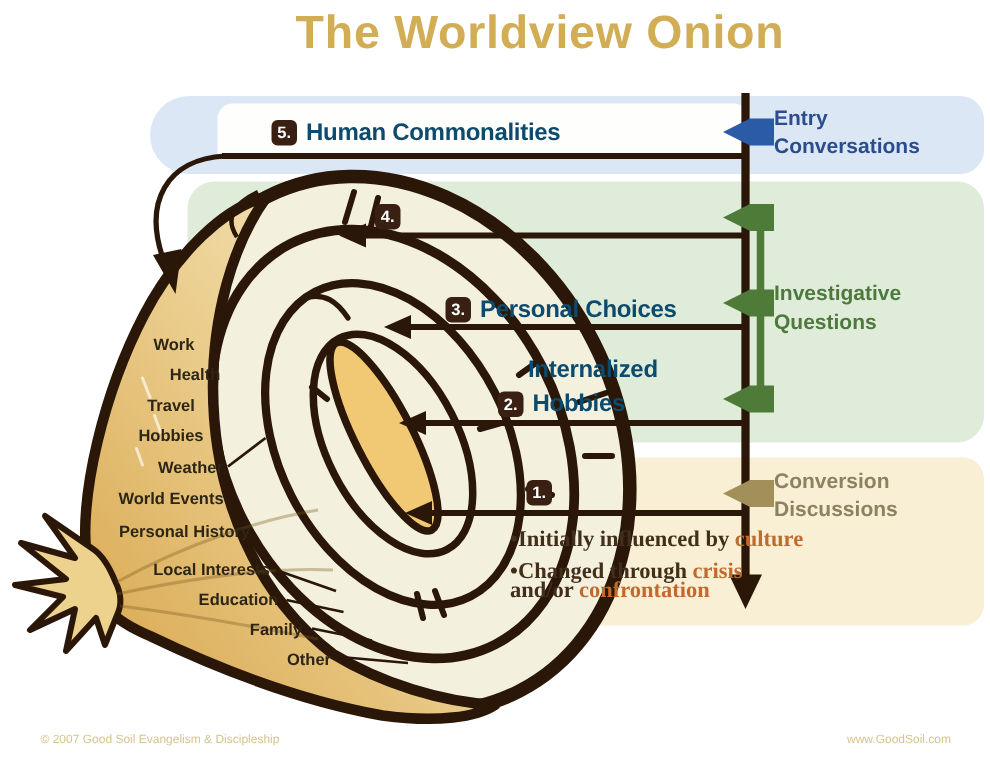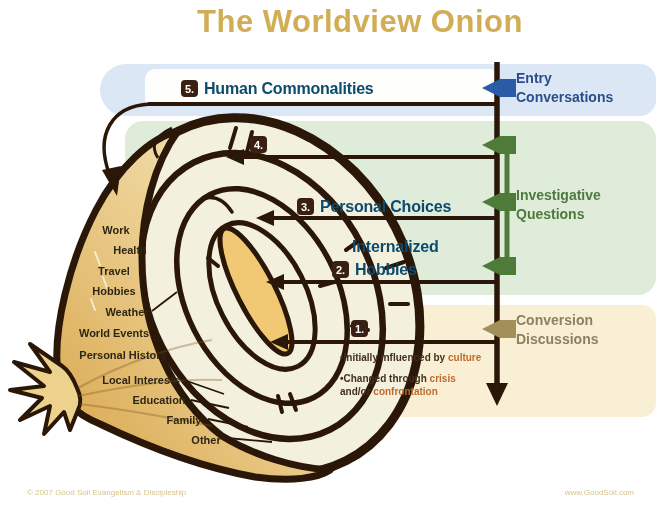--- a/index.html
+++ b/index.html
@@ -19,21 +19,21 @@
   svg.overlay{position:absolute;left:0;top:0;z-index:2;}
   .badge{
     position:absolute;z-index:3;width:17px;height:17px;background:#3a2012;color:#fff;
     font-size:11px;font-weight:bold;border-radius:4px;display:flex;align-items:center;justify-content:center;
   }
   .llabel{position:absolute;z-index:3;font-size:16px;font-weight:bold;color:#0c4a6e;white-space:nowrap;letter-spacing:-0.2px;}
   .rp{position:absolute;z-index:3;left:516px;font-size:14px;font-weight:bold;line-height:19px;white-space:nowrap;}
   .rp-entry{top:69px;color:#2b4d8e;}
   .rp-inv{top:186px;color:#4d7a3c;}
   .rp-conv{top:311px;color:#8c8161;}
-  .note{position:absolute;z-index:3;left:340px;font-size:10px;font-weight:bold;color:#412f1c;white-space:nowrap;}
+  .note{position:absolute;z-index:3;left:340px;font-size:15px;font-weight:bold;color:#412f1c;white-space:nowrap;font-family:Liberation Serif, serif;}
   .note .hl{color:#c06a2e;}
   .olabel{
     position:absolute;z-index:3;transform:translateX(-50%);font-size:11px;font-weight:bold;
     color:#2d2616;white-space:nowrap;
   }
   .footer{position:absolute;z-index:3;font-size:8px;font-weight:normal;color:#d5c48b;}
   .footer-left{left:27px;top:488px;}
   .footer-right{right:26px;top:488px;}
 </style>
 </head>

